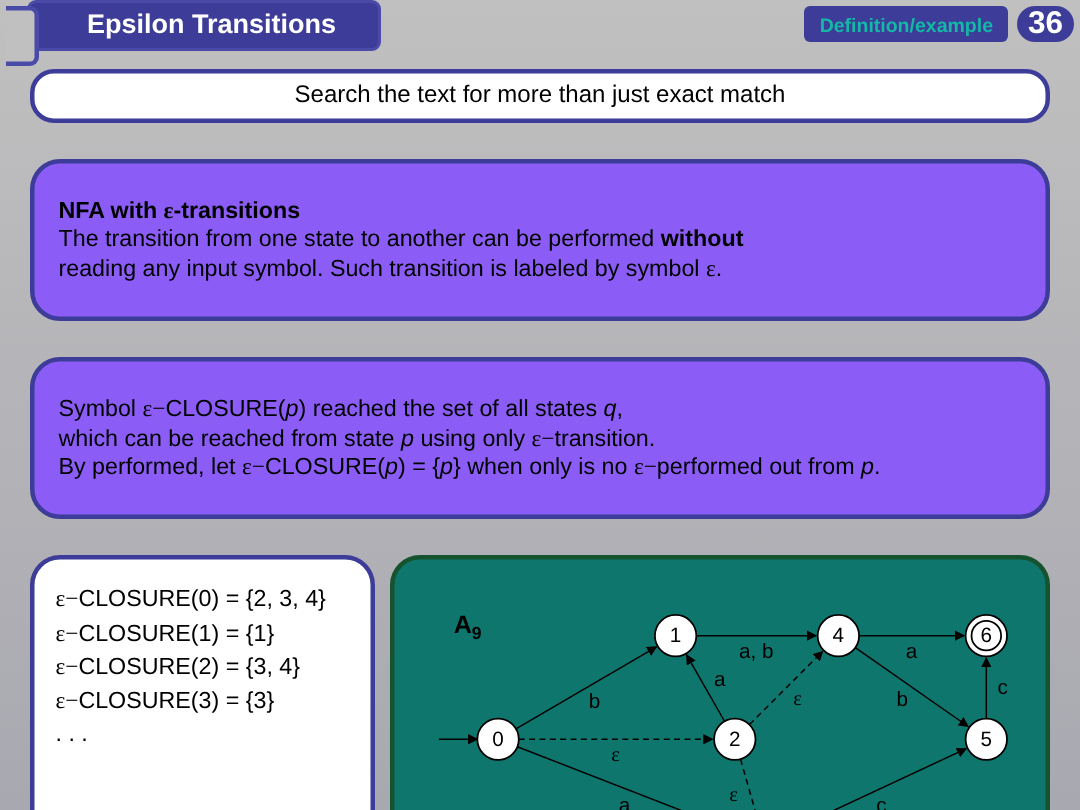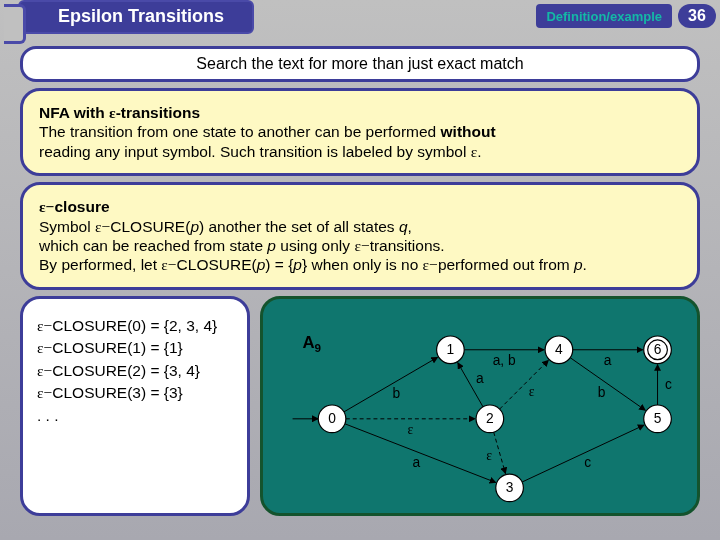--- a/index.html
+++ b/index.html
@@ -61,41 +61,41 @@
   .page-badge {
     position: absolute;
     right: 4px;
     top: 4px;
     width: 38px;
     height: 24px;
     background: #3d3d99;
     border-radius: 12px;
     color: #fff;
     font-weight: bold;
-    font-size: 16px;
+    font-size: 21px;
     display: flex;
     align-items: center;
     justify-content: center;
   }
   .search-bar {
     margin: 10px 20px 6px 20px;
     background: #fff;
     border: 3px solid #3d3d99;
     border-radius: 16px;
     padding: 6px 12px;
     text-align: center;
     font-weight: normal;
     font-size: 16px;
   }
   .content-box {
-    margin: 6px 20px;
-    background: #fef9c3;
+    margin: 24px 20px;
+    background: #8b5cf6;
     border: 3px solid #3d3d99;
     border-radius: 20px;
-    padding: 12px 16px;
+    padding: 22px 16px;
     font-size: 15.5px;
     line-height: 1.25;
   }
   .bottom-row {
     margin: 6px 20px;
     display: flex;
     gap: 10px;
     height: 220px;
   }
   .closure-list {
@@ -154,25 +154,22 @@
     <b><span>NFA with </span><span class="eps">ε</span><span>-transitions</span></b>
   </div>
   <div>
     <span>The transition from one state to another can be performed </span><b>without</b><br>
     <span>reading any input symbol. Such transition is labeled by symbol </span><span class="eps">ε</span><span>.</span>
   </div>
 </div>
 
 <div class="content-box">
   <div>
-    <b><span class="eps">ε−</span><span>closure</span></b>
-  </div>
-  <div>
-    <span>Symbol </span><span class="eps">ε−</span><span>CLOSURE(</span><i>p</i><span>) another the set of all states </span><i>q</i><span>,</span><br>
-    <span>which can be reached from state </span><i>p</i><span> using only </span><span class="eps">ε−</span><span>transitions.</span><br>
+    <span>Symbol </span><span class="eps">ε−</span><span>CLOSURE(</span><i>p</i><span>) reached the set of all states </span><i>q</i><span>,</span><br>
+    <span>which can be reached from state </span><i>p</i><span> using only </span><span class="eps">ε−</span><span>transition.</span><br>
     <span>By performed, let </span><span class="eps">ε−</span><span>CLOSURE(</span><i>p</i><span>) = {</span><i>p</i><span>} when only is no </span><span class="eps">ε−</span><span>performed out from </span><i>p</i><span>.</span>
   </div>
 </div>
 
 <div class="bottom-row">
   <div class="closure-list">
     <div><span class="eps">ε−</span><span>CLOSURE(0) = {2, 3, 4}</span></div>
     <div><span class="eps">ε−</span><span>CLOSURE(1) = {1}</span></div>
     <div><span class="eps">ε−</span><span>CLOSURE(2) = {3, 4}</span></div>
     <div><span class="eps">ε−</span><span>CLOSURE(3) = {3}</span></div>

